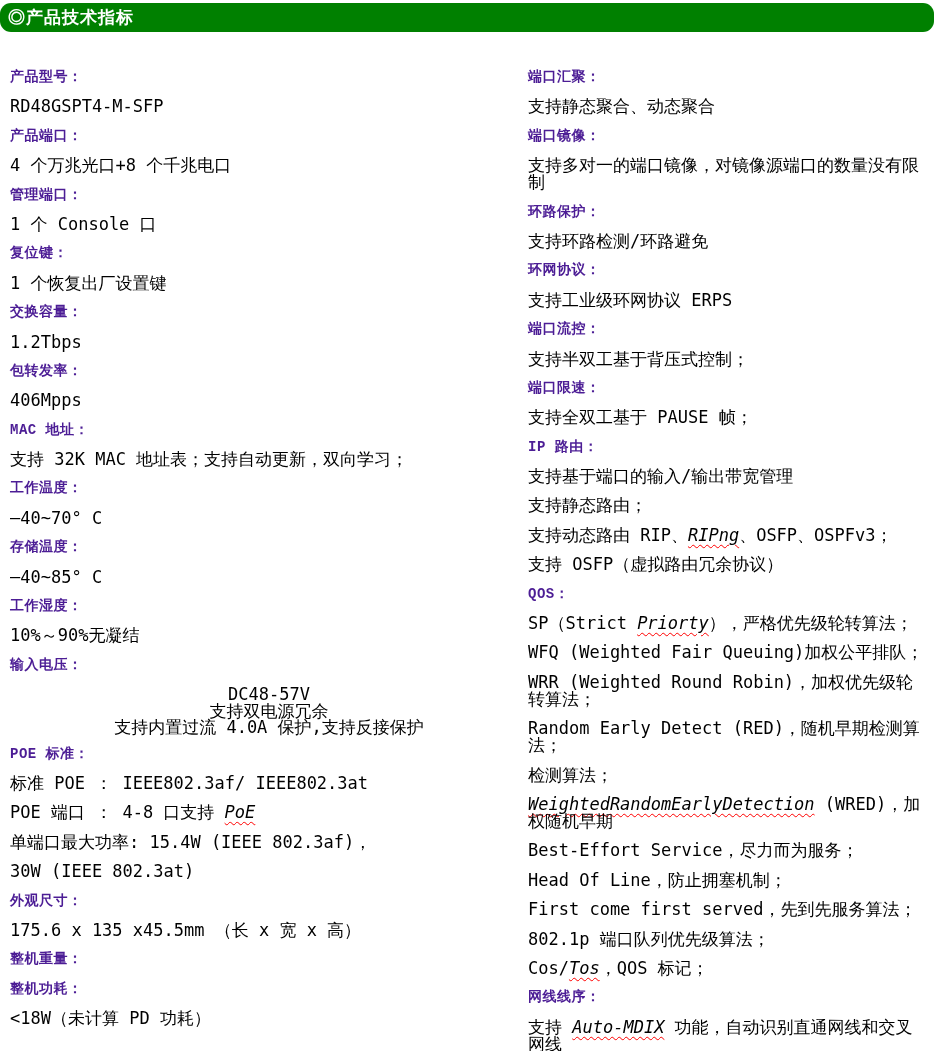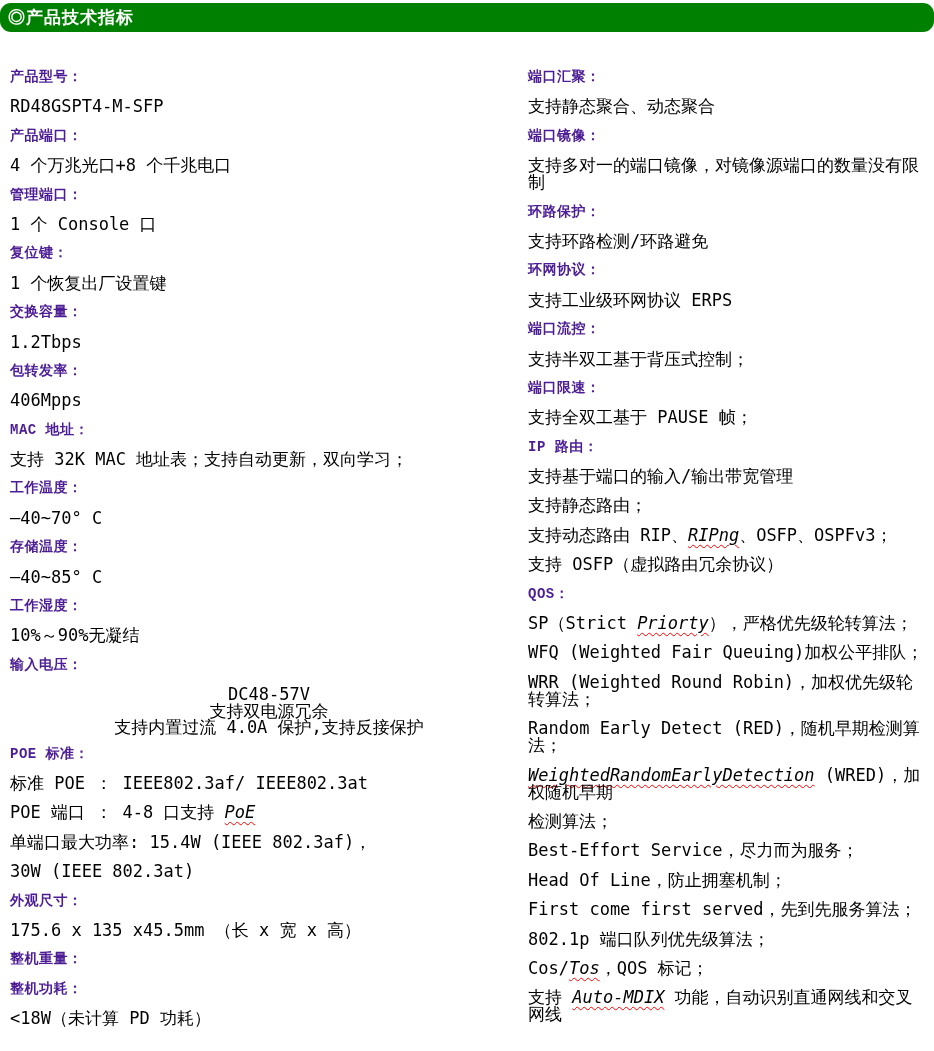--- a/index.html
+++ b/index.html
@@ -129,22 +129,23 @@
       <div class="spec-heading">IP 路由：</div>
       <p class="spec-line">支持基于端口的输入/输出带宽管理</p>
       <p class="spec-line">支持静态路由；</p>
       <p class="spec-line"><span>支持动态路由 RIP、</span><span class="sp">RIPng</span><span>、OSFP、OSPFv3；</span></p>
       <p class="spec-line">支持 OSFP（虚拟路由冗余协议）</p>
       <div class="spec-heading">QOS：</div>
       <p class="spec-line"><span>SP（Strict </span><span class="sp">Priorty</span><span>），严格优先级轮转算法；</span></p>
       <p class="spec-line">WFQ (Weighted Fair Queuing)加权公平排队；</p>
       <p class="spec-line">WRR (Weighted Round Robin)，加权优先级轮转算法；</p>
       <p class="spec-line">Random Early Detect (RED)，随机早期检测算法；</p>
+      <p class="spec-line">检测算法；</p>
       <p class="spec-line"><span class="sp">WeightedRandomEarlyDetection</span><span> (WRED)，加权随机早期</span></p>
-      <p class="spec-line">检测算法；</p>
       <p class="spec-line">Best-Effort Service，尽力而为服务；</p>
       <p class="spec-line">Head Of Line，防止拥塞机制；</p>
       <p class="spec-line">First come first served，先到先服务算法；</p>
       <p class="spec-line">802.1p 端口队列优先级算法；</p>
       <p class="spec-line"><span>Cos/</span><span class="sp">Tos</span><span>，QOS 标记；</span></p>
+      <div class="spec-heading">网线线序：</div>
       <p class="spec-line"><span>支持 </span><span class="sp">Auto-MDIX</span><span> 功能，自动识别直通网线和交叉网线</span></p>
     </div>
 </div>
 
 </body></html>

